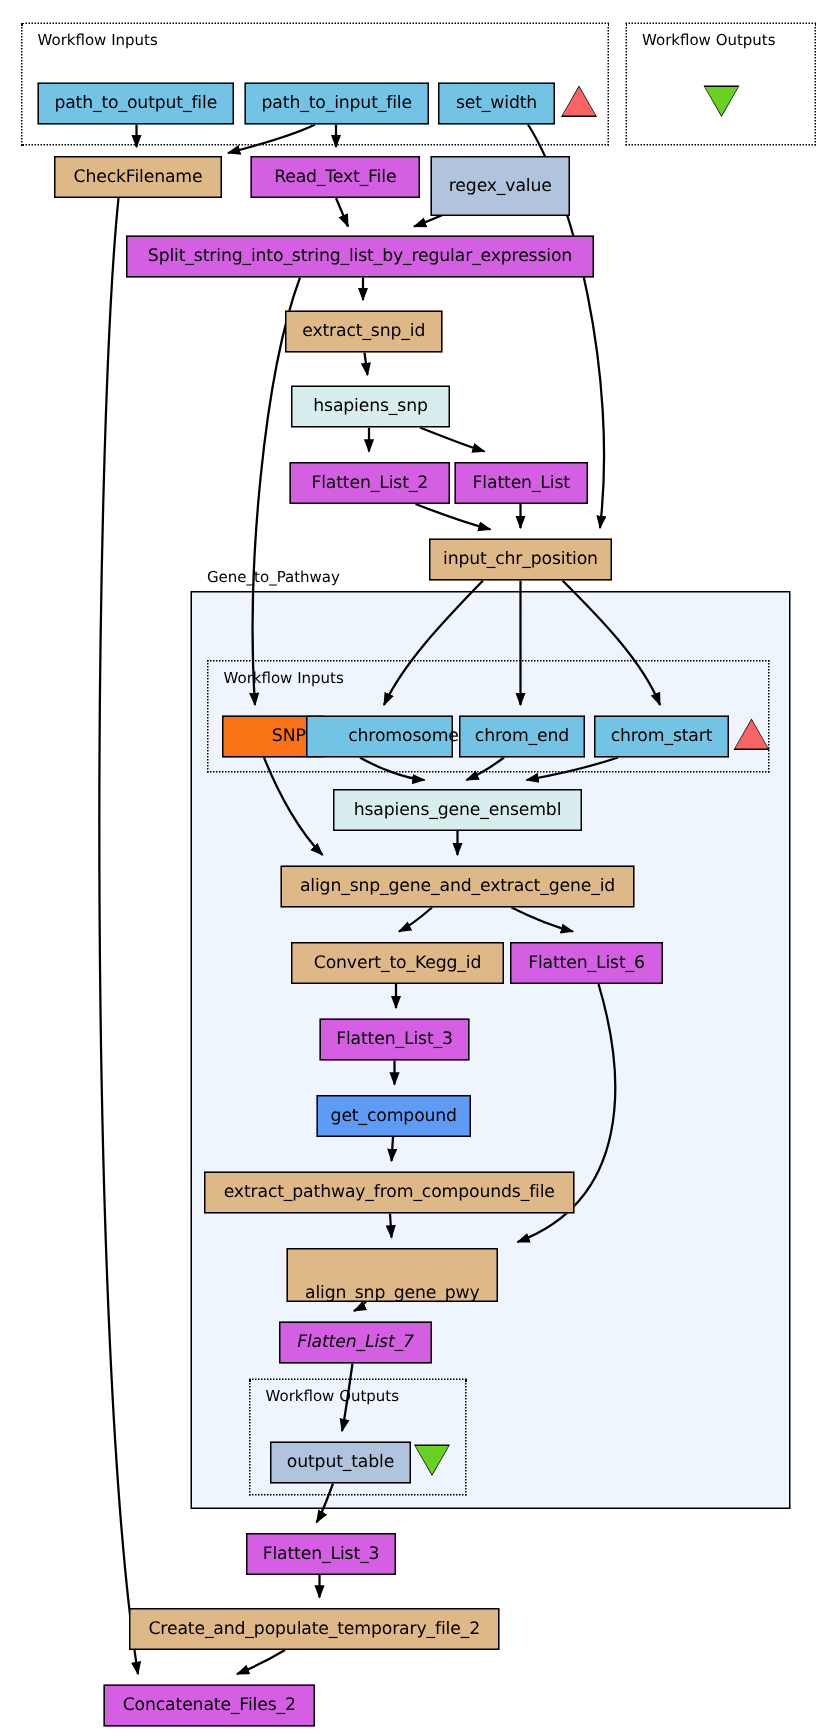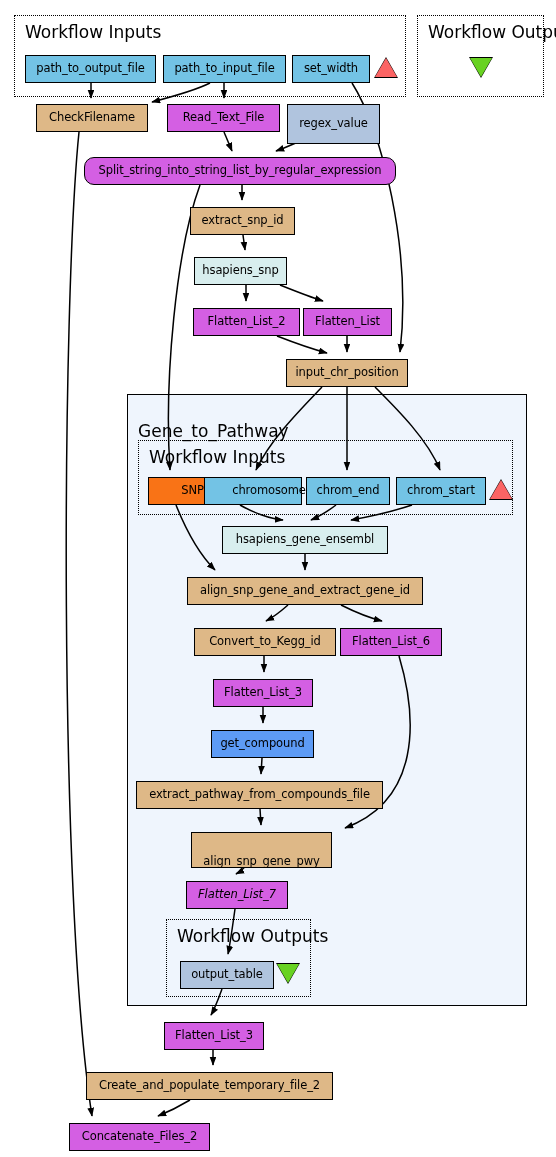--- a/index.html
+++ b/index.html
@@ -43,21 +43,21 @@
   .cluster-dashed {
     border: 1.6px dotted #000000;
     background: transparent;
   }
   .cluster-solid {
     border: 1.3px solid #000000;
     background: #eff5fd;
   }
   .cluster-label {
     position: absolute;
-    font-size: 17px;
+    font-size: 10px;
     color: #000000;
     white-space: nowrap;
   }
   .tri-wrap { position:absolute; }
   .tri-up-o {
     position:absolute; width:0; height:0;
     border-left: 12px solid transparent;
     border-right: 12px solid transparent;
     border-bottom: 21px solid #000;
     left:-1px; top:-1px;
@@ -75,21 +75,21 @@
 <body>
 
 <div id="canvas">
 
   <div id="clusters">
       <div class="cluster cluster-dashed" style="left: 14px; top: 15px; width: 392px; height: 82px;"></div>
       <div class="cluster-label" style="left: 25px; top: 22px;">Workflow Inputs</div>
       <div class="cluster cluster-dashed" style="left: 417px; top: 15px; width: 127px; height: 82px;"></div>
       <div class="cluster-label" style="left: 428px; top: 22px;">Workflow Outputs</div>
       <div class="cluster cluster-solid" style="left: 127px; top: 394px; width: 400px; height: 612px;"></div>
-      <div class="cluster-label" style="left: 138px; top: 421px;">Gene_to_Pathway</div>
+      <div class="cluster-label" style="left: 138px; top: 380px;">Gene_to_Pathway</div>
       <div class="cluster cluster-dashed" style="left: 138px; top: 440px; width: 375px; height: 75px;"></div>
       <div class="cluster-label" style="left: 149px; top: 447px;">Workflow Inputs</div>
       <div class="cluster cluster-dashed" style="left: 166px; top: 919px; width: 145px; height: 78px;"></div>
       <div class="cluster-label" style="left: 177px; top: 926px;">Workflow Outputs</div>
     </div>
 
   <svg class="edges" viewBox="0 0 556 1157">
     <defs>
       <marker id="ah" markerWidth="10" markerHeight="10" refX="8.2" refY="3.4" orient="auto" markerUnits="userSpaceOnUse">
         <path d="M0,0 L9,3.4 L0,6.8 z" fill="#000000"></path>
@@ -177,27 +177,27 @@
       </div>
       <div class="node" style="left: 36px; top: 104px; width: 112px; height: 28px; background: rgb(222, 184, 135);">
         <span>CheckFilename</span>
       </div>
       <div class="node" style="left: 167px; top: 104px; width: 113px; height: 28px; background: rgb(212, 95, 227);">
         <span>Read_Text_File</span>
       </div>
       <div class="node" style="left: 287px; top: 104px; width: 93px; height: 40px; background: rgb(176, 196, 222);">
         <span>regex_value</span>
       </div>
-      <div class="node" style="left: 84px; top: 157px; width: 312px; height: 28px; background: rgb(212, 95, 227); border-radius: 10px;">
+      <div class="node" style="left: 84px; top: 157px; width: 312px; height: 28px; background: rgb(212, 95, 227);">
         <span>Split_string_into_string_list_by_regular_expression</span>
       </div>
       <div class="node" style="left: 190px; top: 207px; width: 105px; height: 28px; background: rgb(222, 184, 135);">
         <span>extract_snp_id</span>
       </div>
-      <div class="node" style="left: 194px; top: 257px; width: 93px; height: 28px; background: rgb(216, 238, 238);">
+      <div class="node" style="left: 194px; top: 257px; width: 106px; height: 28px; background: rgb(216, 238, 238);">
         <span>hsapiens_snp</span>
       </div>
       <div class="node" style="left: 193px; top: 308px; width: 107px; height: 28px; background: rgb(212, 95, 227);">
         <span>Flatten_List_2</span>
       </div>
       <div class="node" style="left: 303px; top: 308px; width: 89px; height: 28px; background: rgb(212, 95, 227);">
         <span>Flatten_List</span>
       </div>
       <div class="node" style="left: 286px; top: 359px; width: 122px; height: 28px; background: rgb(222, 184, 135);">
         <span>input_chr_position</span>

